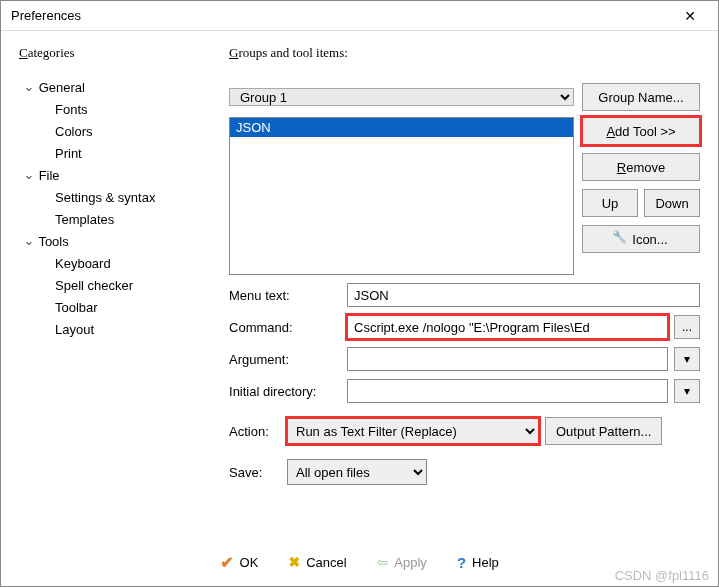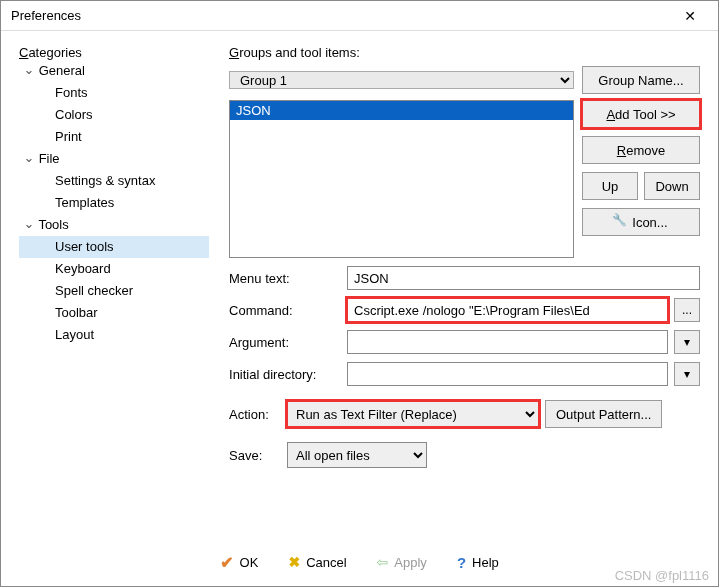--- a/index.html
+++ b/index.html
@@ -42,21 +42,22 @@
     display: flex;
     padding: 14px 18px 8px 18px;
     gap: 20px;
   }
   .left {
     width: 190px;
     display: flex;
     flex-direction: column;
   }
   .section-label {
-    margin-bottom: 0;
+    margin-bottom: 16px;
+    font-family: Liberation Serif, serif;
   }
   .section-label .u { text-decoration: underline; }
   .tree {
     flex: 1;
     border: none;
     font-size: 13px;
     line-height: 22px;
     user-select: none;
   }
   .tree .node { padding-left: 4px; white-space: nowrap; }
@@ -227,21 +228,20 @@
       <div class="section-label"><span class="u">C</span>ategories</div>
       <div class="tree">
         <div class="node"><span class="caret">⌄</span> <span>General</span></div>
         <div class="leaf">Fonts</div>
         <div class="leaf">Colors</div>
         <div class="leaf">Print</div>
         <div class="node"><span class="caret">⌄</span> <span>File</span></div>
         <div class="leaf">Settings &amp; syntax</div>
         <div class="leaf">Templates</div>
         <div class="node"><span class="caret">⌄</span> <span>Tools</span></div>
-        <div class="leaf2 selected">User tools</div>
         <div class="leaf2">Keyboard</div>
         <div class="leaf2">Spell checker</div>
         <div class="leaf2">Toolbar</div>
         <div class="leaf2">Layout</div>
       </div>
     </div>
 
     <div class="right">
       <div class="section-label"><span class="u">G</span>roups and tool items:</div>
 

